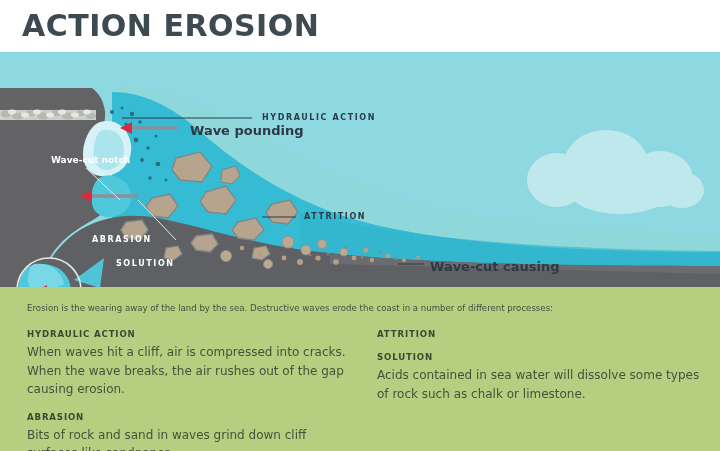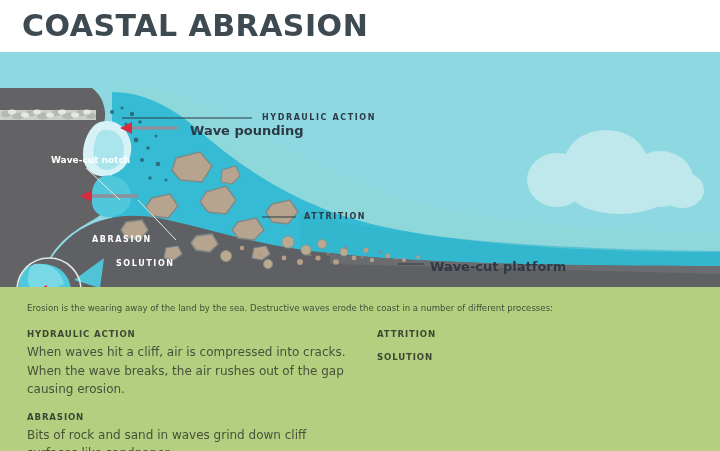--- a/index.html
+++ b/index.html
@@ -105,21 +105,21 @@
     color: #46523b;
     font-family: "DejaVu Sans", sans-serif;
   }
 </style>
 </head>
 <body>
 
 <div id="page">
 
   <div id="title-bar">
-    <div id="page-title">COASTAL ABRASION</div>
+    <div id="page-title">ACTION EROSION</div>
   </div>
 
   <div id="diagram">
     <svg width="720" height="235" viewBox="0 0 720 235">
       <defs>
         <clipPath id="clipAll">
             <rect x="0" y="0" width="720" height="235"></rect>
           </clipPath>
         <clipPath id="clipMag">
             <circle cx="49" cy="238" r="32"></circle>
@@ -307,21 +307,21 @@
     <div class="lbl lbl-small" style="left:190px; top:71px;">Wave pounding</div>
 
     <div class="lbl lbl-small-white" style="left:27px; top:103px;">Wave-cut notch</div>
 
     <div class="lbl lbl-caps-white" style="left:92px; top:183px;">ABRASION</div>
 
     <div class="lbl lbl-caps-white" style="left:116px; top:207px;">SOLUTION</div>
 
     <div class="lbl lbl-caps" style="left:304px; top:160px;">ATTRITION</div>
 
-    <div class="lbl lbl-small" style="left:430px; top:207px;">Wave-cut platform</div>
+    <div class="lbl lbl-small" style="left:430px; top:207px;">Wave-cut causing</div>
   </div>
 
   <div id="info-panel">
 
     <div id="intro">Erosion is the wearing away of the land by the sea. Destructive waves erode the coast in a number of different processes:</div>
 
     <div class="col" id="col-left">
       <div class="blk">
         <div class="blk-head">HYDRAULIC ACTION</div>
         <div class="blk-body">When waves hit a cliff, air is compressed into cracks. When the wave breaks, the air rushes out of the gap causing erosion.</div>
@@ -331,17 +331,18 @@
         <div class="blk-body">Bits of rock and sand in waves grind down cliff surfaces like sandpaper.</div>
       </div>
     </div>
 
     <div class="col" id="col-right">
       <div class="blk">
         <div class="blk-head">ATTRITION</div>
       </div>
       <div class="blk">
         <div class="blk-head">SOLUTION</div>
+        <div class="blk-body">Acids contained in sea water will dissolve some types of rock such as chalk or limestone.</div>
       </div>
     </div>
 
   </div>
 </div>
 
 </body></html>

